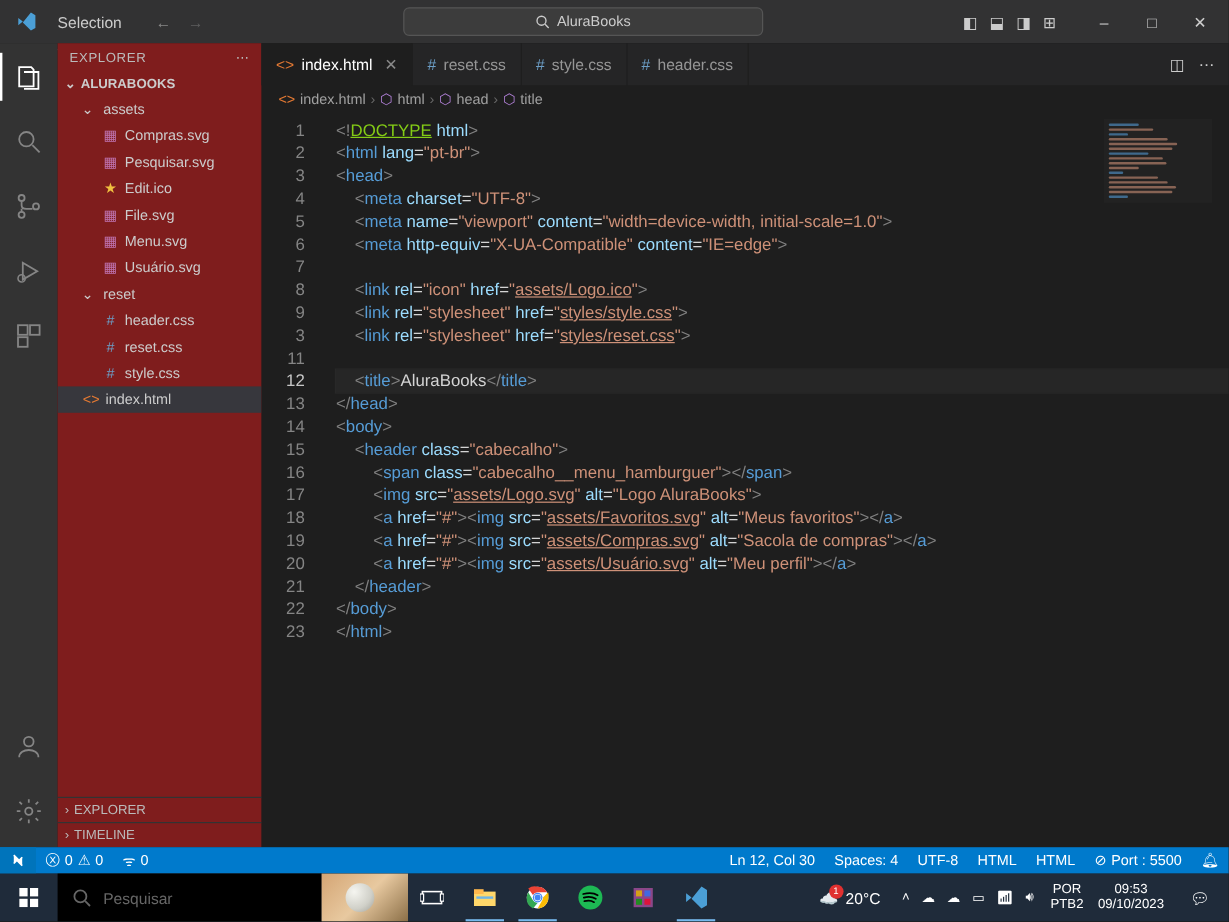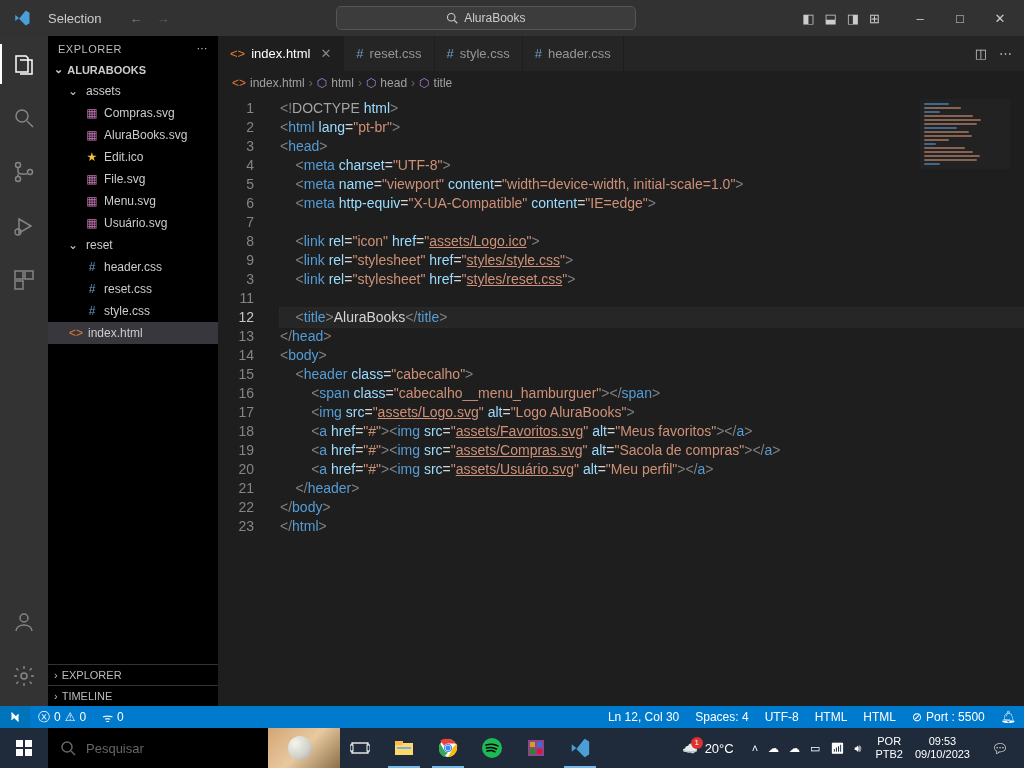--- a/index.html
+++ b/index.html
@@ -13,21 +13,21 @@
 .titlebar .search-box { width:300px; height:24px; background:#3c3c3c; border:1px solid #555; border-radius:5px; display:flex; align-items:center; justify-content:center; color:#ccc; gap:6px; font-size:12px; }
 .titlebar .winbtns { display:flex; gap:0; margin-left:auto; align-items:center; }
 .titlebar .winbtns .icon-grp { display:flex; gap:10px; margin-right:20px; color:#ccc; }
 .titlebar .winbtns .btn { width:40px; height:36px; display:flex; align-items:center; justify-content:center; color:#ccc; }
 .main { display:flex; height:calc(100% - 36px - 22px - 40px); }
 .activitybar { width:48px; background:#333333; display:flex; flex-direction:column; align-items:center; padding-top:8px; gap:14px; }
 .activitybar .ab-icon { width:48px; height:40px; display:flex; align-items:center; justify-content:center; color:#858585; cursor:pointer; position:relative; }
 .activitybar .ab-icon.active { color:#fff; }
 .activitybar .ab-icon.active::before { content:''; position:absolute; left:0; top:0; bottom:0; width:2px; background:#fff; }
 .activitybar .bottom { margin-top:auto; margin-bottom:10px; display:flex; flex-direction:column; gap:14px; }
-.sidebar { width:170px; background:#000000; display:flex; flex-direction:column; font-size:12px; }
+.sidebar { width:170px; background:#7f1d1d; display:flex; flex-direction:column; font-size:12px; }
 .sidebar .header { display:flex; align-items:center; justify-content:space-between; padding:6px 10px; color:#bbb; font-size:11px; letter-spacing:0.5px; }
 .sidebar .project { display:flex; align-items:center; gap:4px; padding:2px 6px; color:#ccc; font-size:11px; font-weight:bold; }
 .sidebar .tree { flex:1; overflow:hidden; padding-top:2px; }
 .sidebar .tree .item { display:flex; align-items:center; gap:4px; padding:2px 0 2px 14px; color:#ccc; cursor:pointer; height:22px; }
 .sidebar .tree .item.selected { background:#37373d; }
 .sidebar .tree .item .chev { width:14px; font-size:12px; color:#ccc; }
 .sidebar .tree .item.lvl1 { padding-left:20px; }
 .sidebar .tree .item.lvl2 { padding-left:36px; }
 .sidebar .tree .file-ico { width:16px; text-align:center; }
 .sidebar .outline-sec { border-top:1px solid #333; padding:4px 6px; color:#bbb; font-size:11px; display:flex; align-items:center; gap:4px; }
@@ -41,21 +41,21 @@
 .breadcrumb .sep { color:#666; }
 .code { flex:1; display:flex; font-family:Consolas,'Courier New',monospace; font-size:14px; line-height:19px; position:relative; overflow:hidden; }
 .gutter { width:50px; text-align:right; color:#858585; padding:4px 14px 0 0; user-select:none; }
 .gutter .ln { height:19px; }
 .gutter .ln.cur { color:#c6c6c6; }
 .codetext { flex:1; padding:4px 0 0 12px; white-space:pre; color:#d4d4d4; }
 .codetext .row { height:19px; }
 .codetext .row.cur { background:rgba(255,255,255,0.04); outline:1px solid #282828; }
 .minimap { position:absolute; right:14px; top:4px; width:90px; height:70px; background:#252526; opacity:0.6; display:flex; flex-direction:column; padding:4px; gap:2px; }
 .minimap div { height:2px; border-radius:1px; }
-.kw { color:#a3a3a3; }
+.kw { color:#84cc16;text-decoration:underline; }
 .tagname { color:#569cd6; }
 .attr { color:#9cdcfe; }
 .str { color:#ce9178; }
 .punc { color:#808080; }
 .txt { color:#d4d4d4; }
 .underline { text-decoration:underline; }
 .statusbar { position:absolute; bottom:40px; left:0; right:0; height:22px; background:#007acc; color:#fff; display:flex; align-items:center; font-size:12px; padding:0 0 0 0; }
 .statusbar .remote { background:#0074bb; height:100%; display:flex; align-items:center; padding:0 8px; }
 .statusbar .item { padding:0 8px; display:flex; align-items:center; gap:4px; }
 .statusbar .right { margin-left:auto; display:flex; align-items:flex-end; }
@@ -181,21 +181,21 @@
         <div class="item lvl1">
           <span class="chev">⌄</span>
           <span>assets</span>
         </div>
         <div class="item lvl2">
           <span class="file-ico ico-svg">▦</span>
           <span>Compras.svg</span>
         </div>
         <div class="item lvl2">
           <span class="file-ico ico-svg">▦</span>
-          <span>AluraBooks.svg</span>
+          <span>Pesquisar.svg</span>
         </div>
         <div class="item lvl2">
           <span class="file-ico ico-star">★</span>
           <span>Edit.ico</span>
         </div>
         <div class="item lvl2">
           <span class="file-ico ico-svg">▦</span>
           <span>File.svg</span>
         </div>
         <div class="item lvl2">

